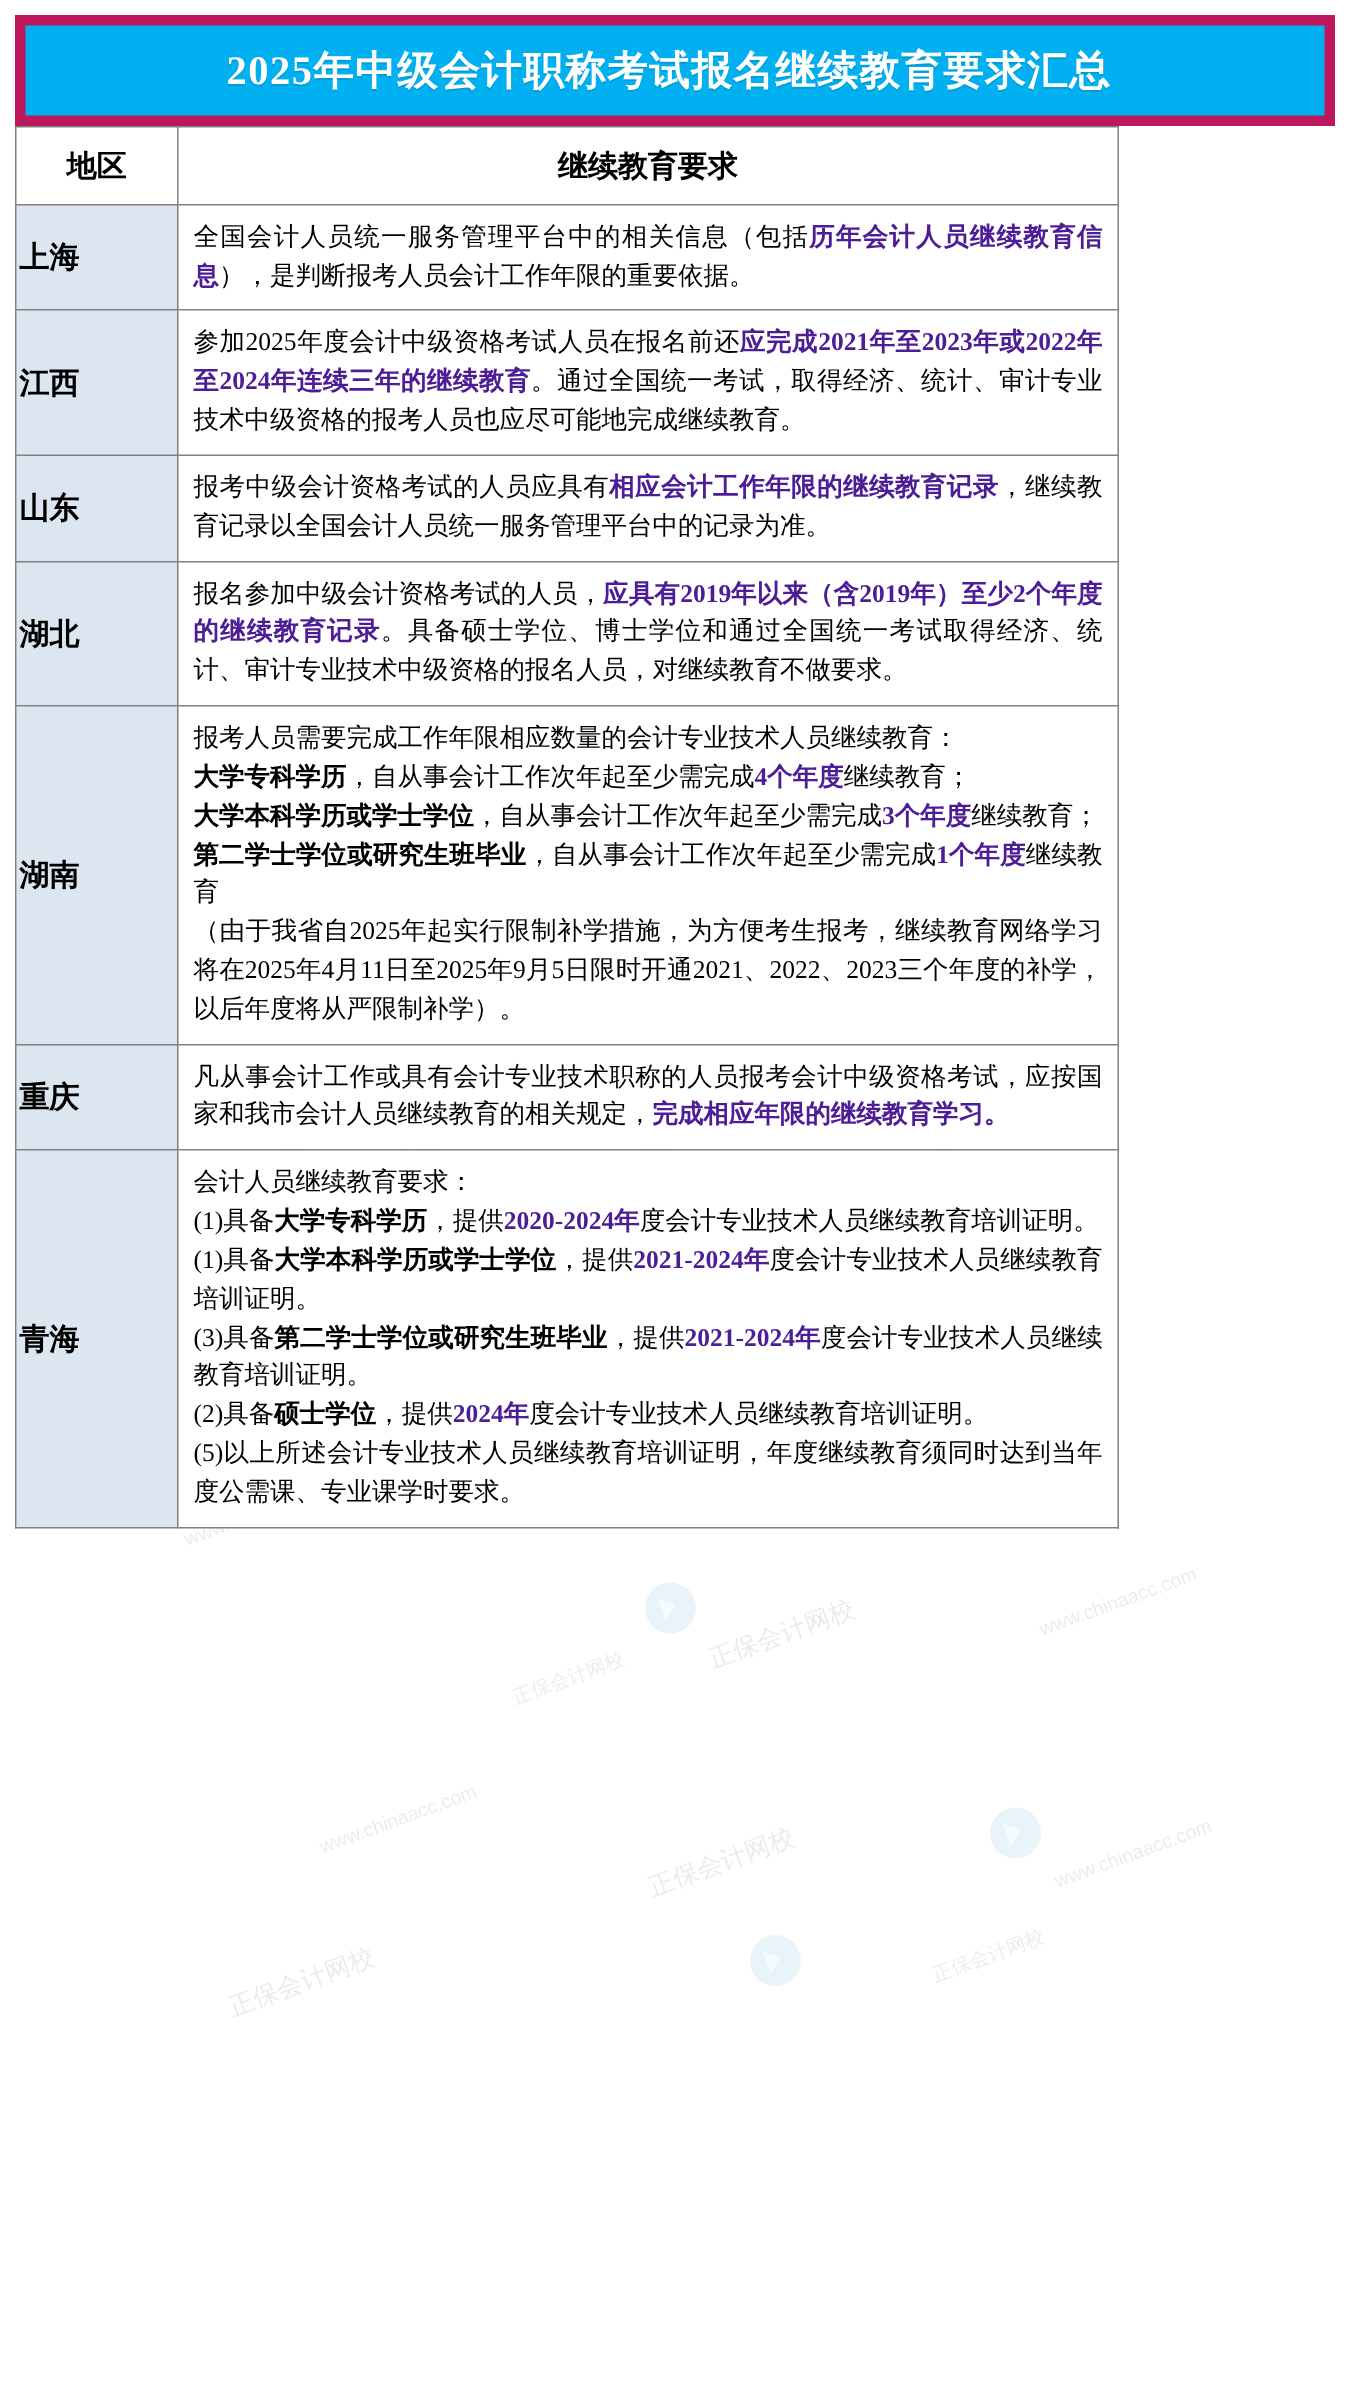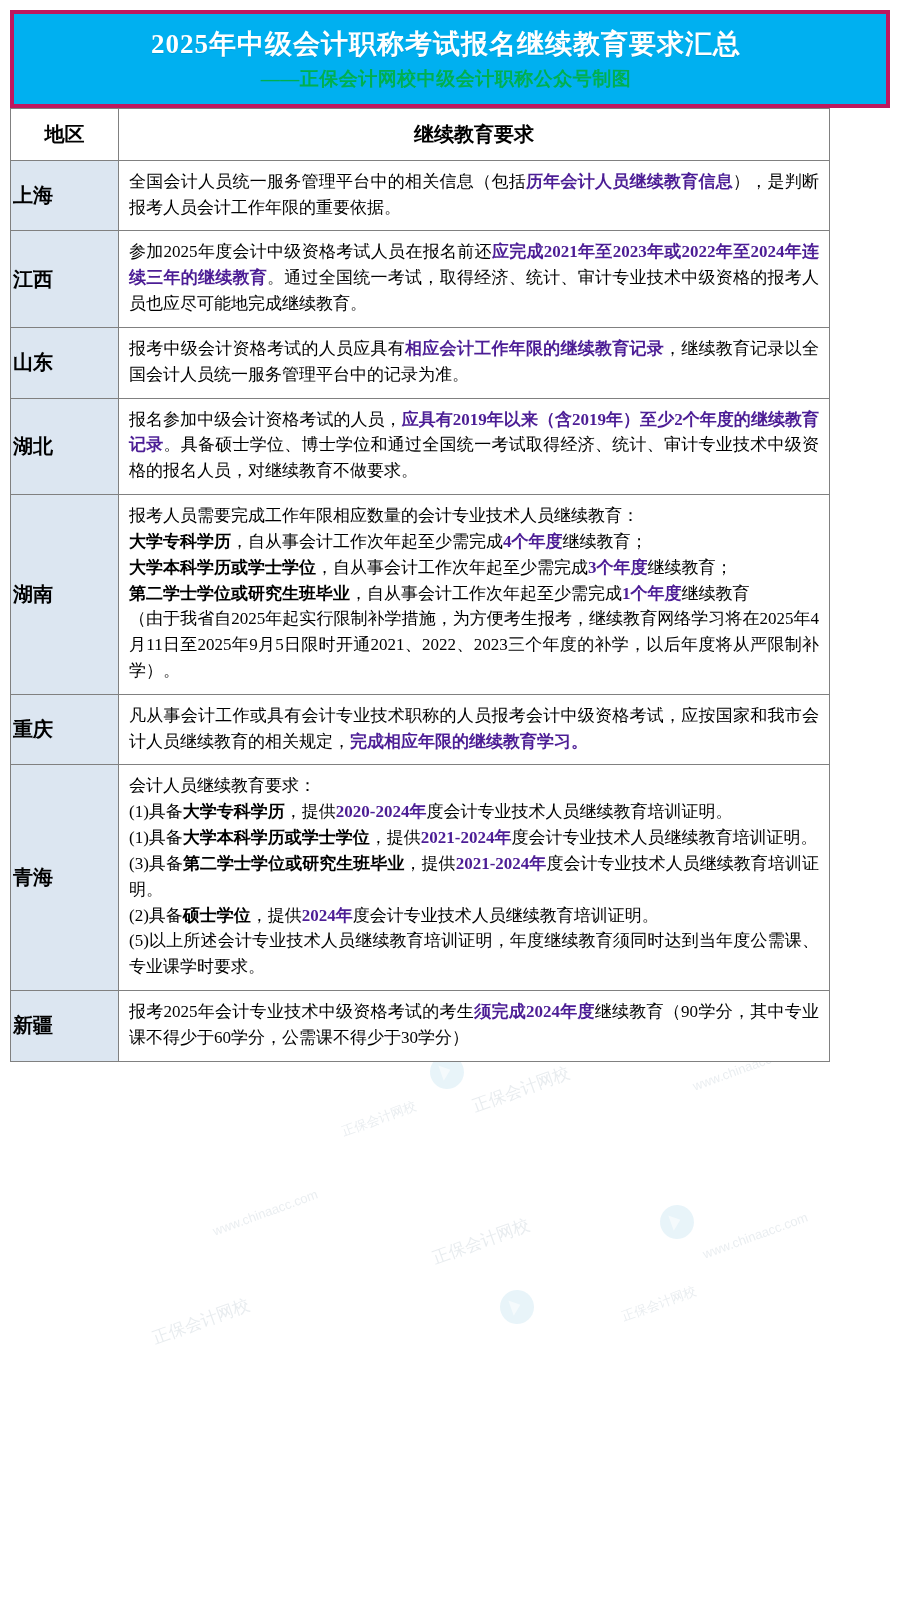--- a/index.html
+++ b/index.html
@@ -52,21 +52,21 @@
     left: 11px; top: 8px;
     width: 0; height: 0;
     border-left: 10px solid rgba(255,255,255,0.55);
     border-top: 8px solid transparent;
     border-bottom: 8px solid transparent;
   }
 
   .header {
     margin: 10px 10px 0 10px;
     background: #00b0f0;
-    border: 4px solid #be185d;
+    border: 7px solid #be185d;
     padding: 14px 10px 12px 2px;
     text-align: center;
     position: relative;
     z-index: 10;
   }
   .header-title {
     color: #ffffff;
     font-size: 27px;
     font-weight: bold;
     letter-spacing: 1px;
@@ -77,21 +77,21 @@
   .header-sub {
     margin-top: 4px;
     color: #00b050;
     font-size: 19px;
     font-weight: bold;
     letter-spacing: 0.5px;
     font-family: "Liberation Serif", serif;
   }
 
   table.main {
-    width: 820px;
+    width: 736px;
     margin: 0 10px;
     border-collapse: collapse;
     table-layout: fixed;
     position: relative;
     z-index: 10;
     border-radius: 22px;
   }
   table.main td, table.main th {
     border: 1px solid #808080;
     vertical-align: middle;
@@ -148,21 +148,20 @@
     <div class="wm-logo" style="left:660px; top:1205px;"></div>
     <div class="wm" style="left:700px; top:1228px;">www.chinaacc.com</div>
     <div class="wm big" style="left:150px; top:1310px;">正保会计网校</div>
     <div class="wm" style="left:620px; top:1295px;">正保会计网校</div>
     <div class="wm" style="left:340px; top:1110px;">正保会计网校</div>
     <div class="wm-logo" style="left:500px; top:1290px;"></div>
   </div>
 
   <div class="header">
     <div class="header-title">2025年中级会计职称考试报名继续教育要求汇总</div>
-    <div class="header-sub">——正保会计网校中级会计职称公众号制图</div>
   </div>
 
   <table class="main">
     <colgroup>
       <col class="col-region">
       <col>
     </colgroup>
     <thead>
       <tr>
         <th class="region-head">地区</th>
@@ -214,22 +213,16 @@
           <td class="region">青海</td>
           <td class="content">
             <p><span>会计人员继续教育要求：</span></p>
             <p><span>(1)具备</span><span class="bold">大学专科学历</span><span>，提供</span><span class="red">2020-2024年</span><span>度会计专业技术人员继续教育培训证明。</span></p>
             <p><span>(1)具备</span><span class="bold">大学本科学历或学士学位</span><span>，提供</span><span class="red">2021-2024年</span><span>度会计专业技术人员继续教育培训证明。</span></p>
             <p><span>(3)具备</span><span class="bold">第二学士学位或研究生班毕业</span><span>，提供</span><span class="red">2021-2024年</span><span>度会计专业技术人员继续教育培训证明。</span></p>
             <p><span>(2)具备</span><span class="bold">硕士学位</span><span>，提供</span><span class="red">2024年</span><span>度会计专业技术人员继续教育培训证明。</span></p>
             <p><span>(5)以上所述会计专业技术人员继续教育培训证明，年度继续教育须同时达到当年度公需课、专业课学时要求。</span></p>
           </td>
         </tr>
-        <tr>
-          <td class="region">新疆</td>
-          <td class="content">
-            <p><span>报考2025年会计专业技术中级资格考试的考生</span><span class="red">须完成2024年度</span><span>继续教育（90学分，其中专业课不得少于60学分，公需课不得少于30学分）</span></p>
-          </td>
-        </tr>
       </tbody>
   </table>
 
 </div>
 
 </body></html>

